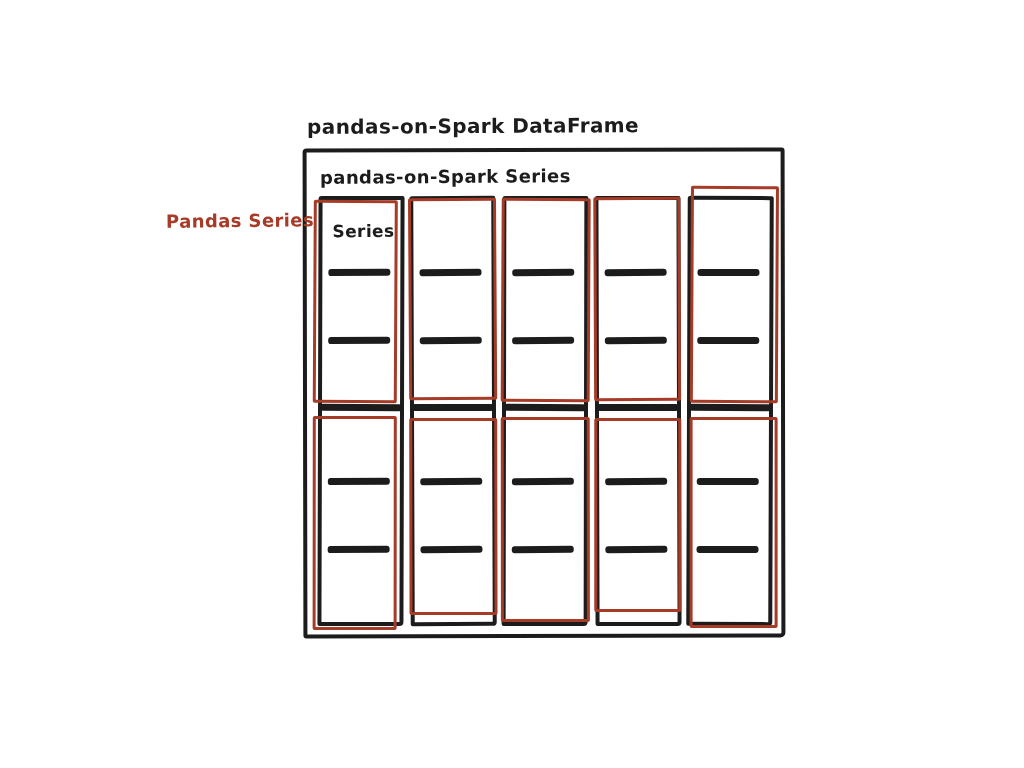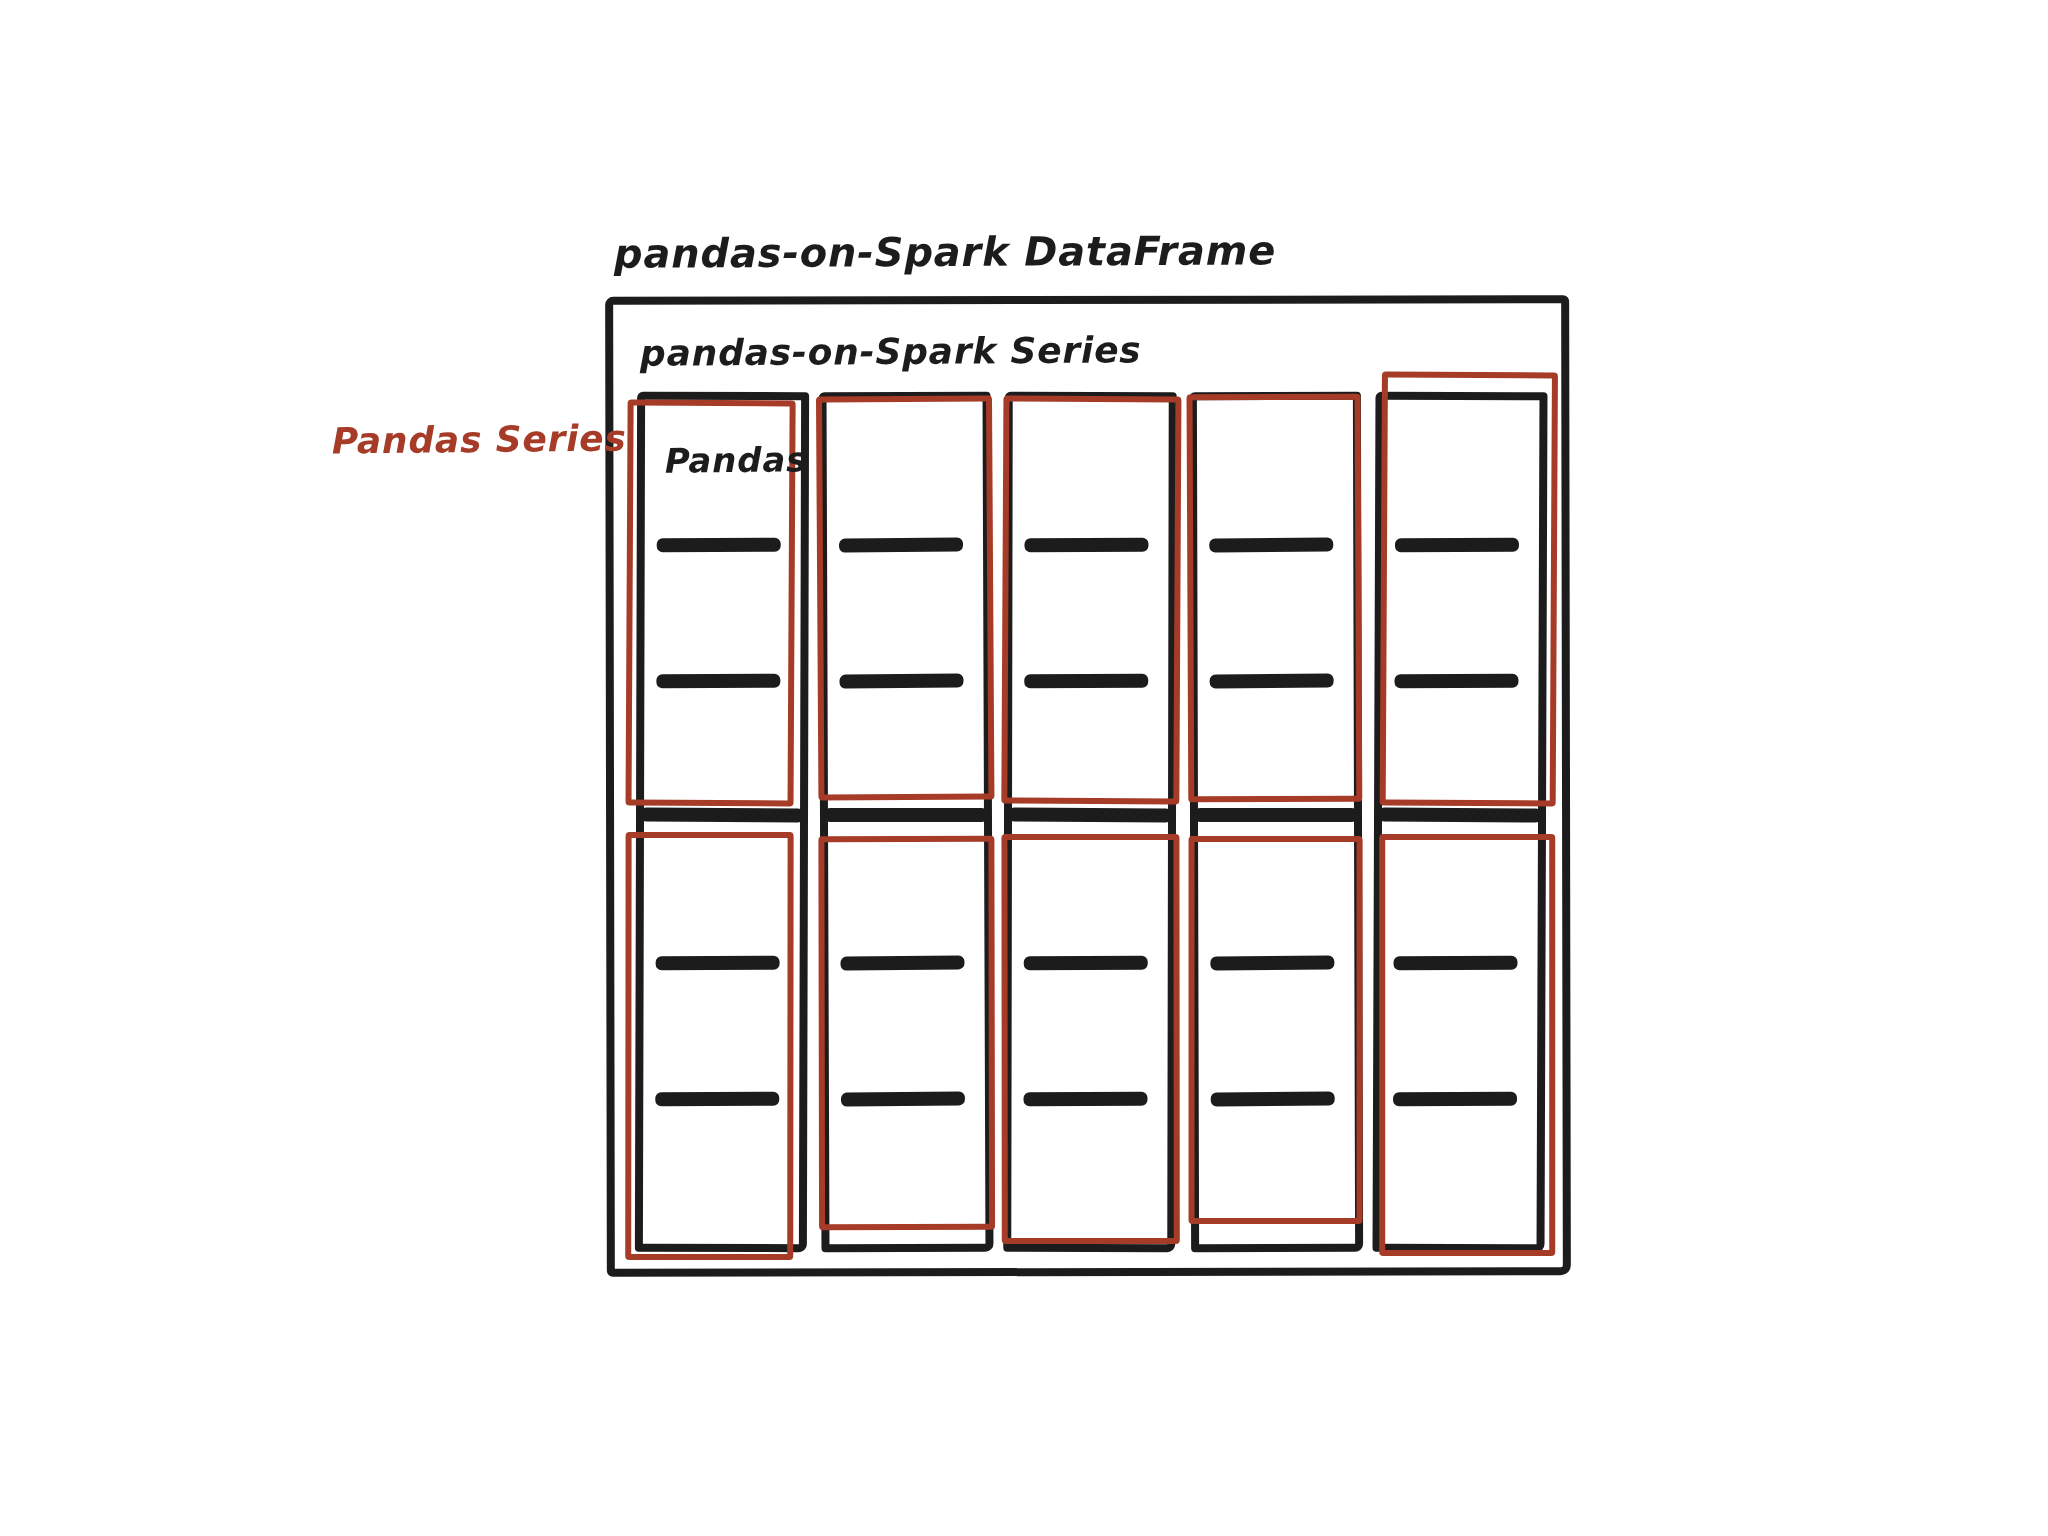--- a/index.html
+++ b/index.html
@@ -10,21 +10,20 @@
   * { margin: 0; padding: 0; box-sizing: border-box; }
   html, body { background: #fff; }
   body { font-family: "DejaVu Sans", "Liberation Sans", sans-serif; }
 
   .canvas {
     position: relative;
     width: 1024px;
     height: 768px;
     background: var(--bg);
     overflow: hidden;
-    font-style: italic;
   }
 
   .df-title {
     position: absolute;
     left: 307px;
     top: 114px;
     font-size: 20px;
     font-weight: 600;
     letter-spacing: 0.4px;
     color: var(--sketch-black);
@@ -147,21 +146,21 @@
 
   <div id="columns">
       <div class="column c1">
         <div class="redbox top"></div>
         <div class="redbox bottom"></div>
         <div class="dash" style="top: 69px;"></div>
         <div class="dash" style="top: 137px;"></div>
         <div class="dash" style="top: 278px;"></div>
         <div class="dash" style="top: 346px;"></div>
         <div class="dash mid" style="top: 204px;"></div>
-        <div class="value-label">Pandas</div>
+        <div class="value-label">Series</div>
       </div>
       <div class="column c2">
         <div class="redbox top"></div>
         <div class="redbox bottom"></div>
         <div class="dash" style="top: 69px;"></div>
         <div class="dash" style="top: 137px;"></div>
         <div class="dash" style="top: 278px;"></div>
         <div class="dash" style="top: 346px;"></div>
         <div class="dash mid" style="top: 204px;"></div>
       </div>

